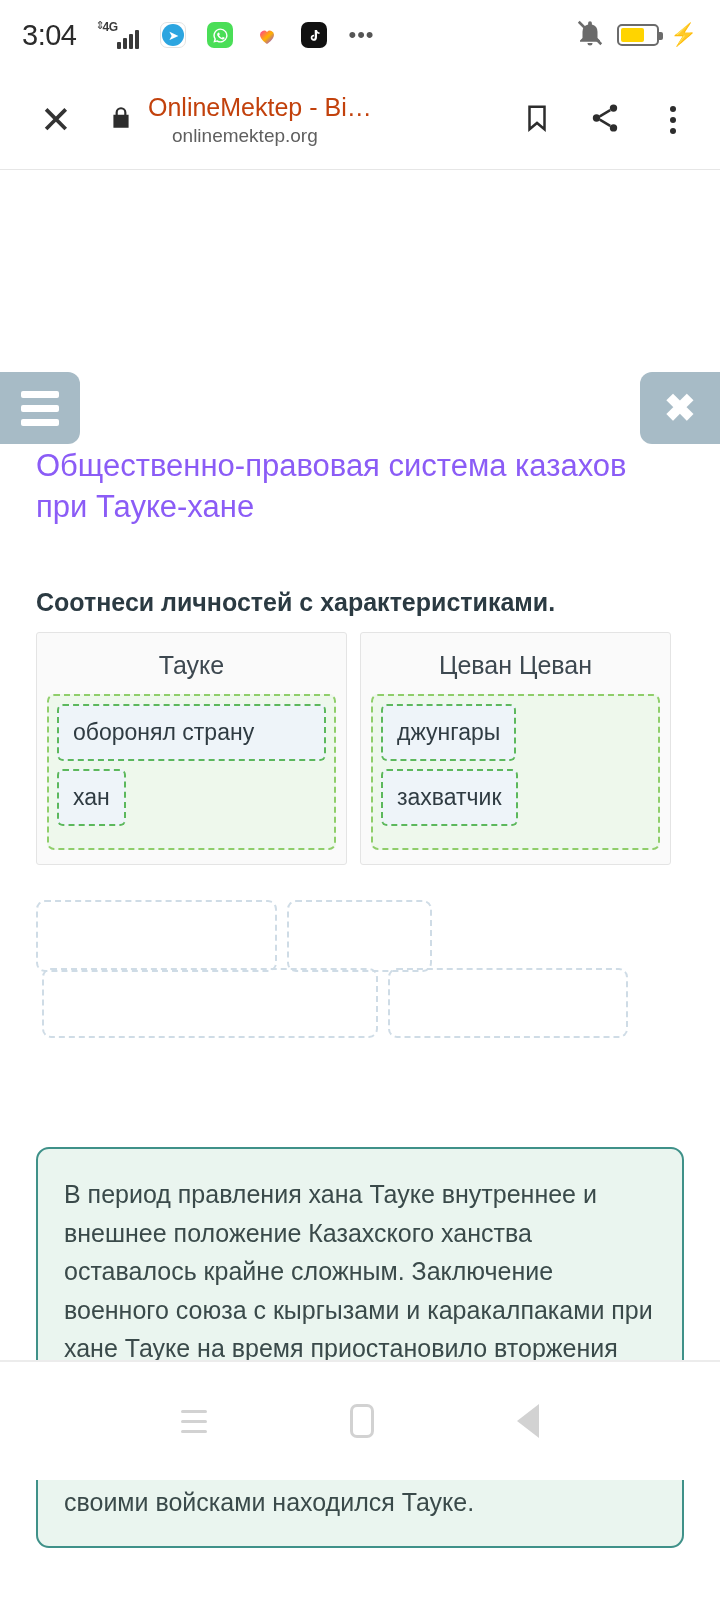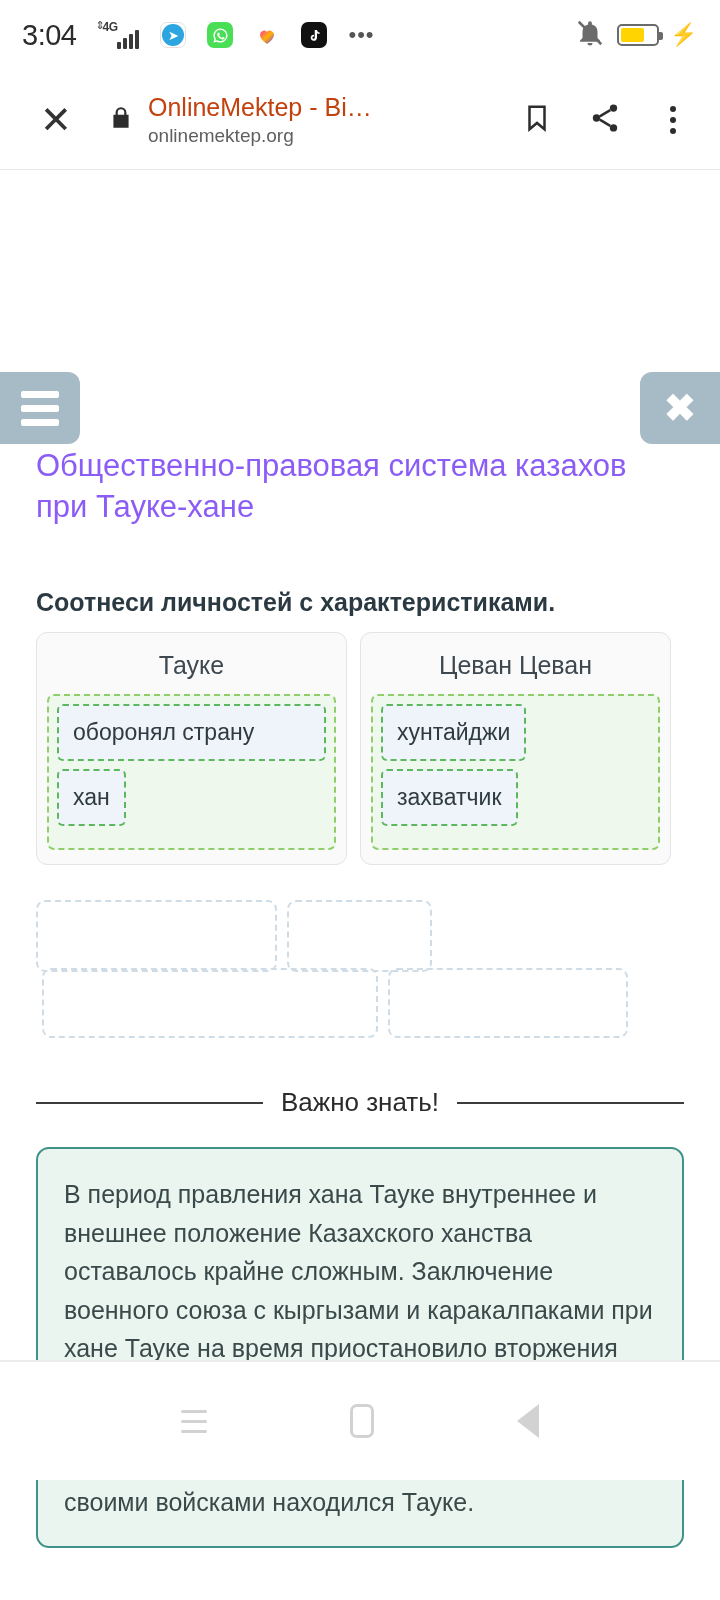--- a/index.html
+++ b/index.html
@@ -58,21 +58,21 @@
   
   .browser-bar {
     height: 100px; display: flex; align-items: center;
     padding: 0 26px; gap: 0px;
     border-bottom: 1px solid #e6e6e6; background: #fff;
   }
   .bb-close { font-size: 38px; color: #333; width: 60px; text-align: center; font-weight: 300; }
   .lock-icon { margin: 0 14px 0 22px; }
   .bb-titles { display: flex; flex-direction: column; justify-content: center; min-width: 0; }
   .bb-title { font-size: 25px; color: #c2410c; white-space: nowrap; }
-  .bb-url { font-size: 19px; color: #5f5f5f; margin-top: 3px; }
+  .bb-url { font-size: 19px; color: #5f5f5f; margin-top: 3px; margin-left: 24px; }
   .bb-actions { margin-left: auto; display: flex; align-items: center; gap: 36px; padding-right: 6px;}
   .kebab { display: flex; flex-direction: column; gap: 5px; align-items: center; width: 30px;}
   .kebab b { width: 6px; height: 6px; border-radius: 50%; background: #2d2d2d; display:block;}
 
   
   .page { position: relative; background: #fff; height: 1310px; }
 
   .btn-menu {
     position: absolute; left: 0; top: 202px; width: 80px; height: 72px;
     background: #a7bbc6; border-radius: 0 12px 12px 0;
@@ -92,21 +92,21 @@
   }
 
   .question {
     position: absolute; left: 36px; top: 418px; width: 660px;
     font-size: 25px; font-weight: bold; color: #2b3a42;
   }
 
   
   .match-row { position: absolute; left: 36px; top: 462px; display: flex; gap: 13px; }
   .match-col {
-    width: 311px; background: #fafafa; border: 1px solid #e4e4e4; border-radius: 11px;
+    width: 311px; background: #fafafa; border: 1px solid #e4e4e4; border-radius: 3px;
     padding: 12px 10px 14px 10px;
   }
   .col-head {
     text-align: center; font-size: 25px; color: #3d4850; padding: 6px 0 14px 0;
   }
   .dropzone {
     border: 2px dashed #8fce6a; border-radius: 7px; background: #eef8ec;
     padding: 8px; min-height: 156px;
   }
   .chip {
@@ -265,43 +265,38 @@
       <div class="col-head">Тауке</div>
       <div class="dropzone">
         <span class="chip chip-wide">оборонял страну</span>
         <span class="chip">хан</span>
       </div>
     </div>
 
     <div class="match-col">
       <div class="col-head">Цеван Цеван</div>
       <div class="dropzone">
-        <span class="chip">хунтайджи</span>
+        <span class="chip">джунгары</span>
         <span class="chip">захватчик</span>
       </div>
     </div>
 
   </div>
 
   <div class="pool">
     <div class="pool-row">
       <div class="slot slot-a"></div>
       <div class="slot slot-b"></div>
     </div>
     <div class="pool-row pool-row-2">
       <div class="slot slot-c"></div>
       <div class="slot slot-d"></div>
     </div>
   </div>
 
-  <div class="divider">
-    <span class="line"></span>
-    <span class="dv-text">Важно знать!</span>
-    <span class="line"></span>
-  </div>
 
   <div class="info-box">
     <p>В период правления хана Тауке внутреннее и внешнее положение Казахского ханства оставалось крайне сложным. Заключение военного союза с кыргызами и каракалпаками при хане Тауке на время приостановило вторжения джунгар на казахские земли. В 1680 г., когда джунгары напали на Южный Казахстан, от их разбоя уцелел только город Туркестан, где со своими войсками находился Тауке.</p>
   </div>
 
   <div class="nav-bar">
     <span class="nav-recent">
         <i></i>
         <i></i>
         <i></i>

